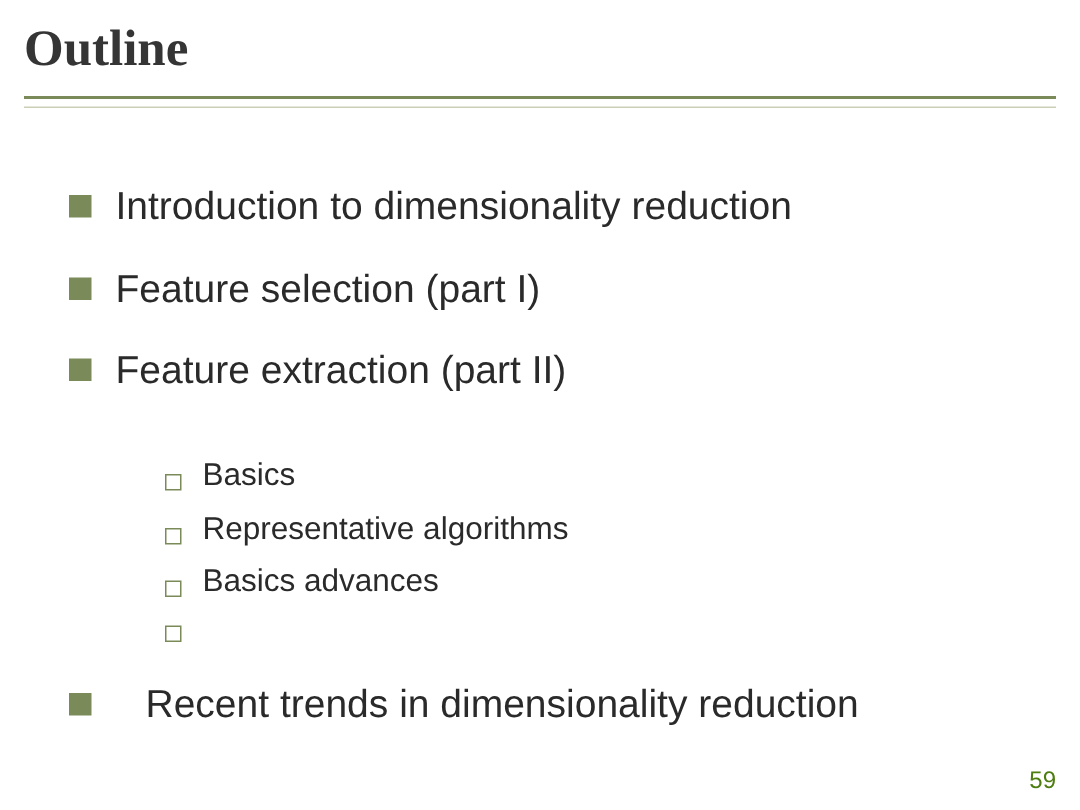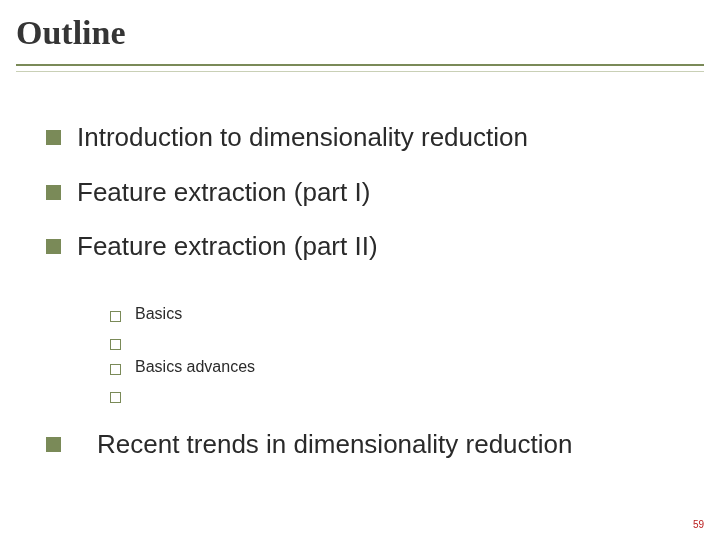--- a/index.html
+++ b/index.html
@@ -33,22 +33,23 @@
     width: 15px; height: 15px;
     background: #7a8a58;
     margin-top: 11px;
     margin-right: 16px;
     flex: 0 0 auto;
   }
   .sublist {
     padding: 14px 0 18px 64px;
   }
   .subitem {
-    font-size: 16px;
+    font-size: 21px;
     margin: 5px 0;
+    align-items: center;
   }
   .subitem .bullet {
     width: 11px; height: 11px;
     border: 1px solid #7a8a58;
     background: transparent;
     margin-top: 9px;
     margin-right: 14px;
     flex: 0 0 auto;
   }
   .item4 { margin-top: 0; gap: 20px; }
@@ -56,55 +57,56 @@
     width: 15px; height: 15px;
     background: #7a8a58;
     margin-top: 11px;
     margin-right: 16px;
     flex: 0 0 auto;
   }
   .pagenum {
     position: absolute;
     right: 16px;
     bottom: 10px;
-    font-size: 10px;
-    color: #b91c1c;
+    font-size: 16px;
+    color: #4d7c0f;
   }
 </style>
 </head>
 <body>
 
 <div class="slide">
 
   <div class="title">Outline</div>
   <div class="rule1"></div>
   <div class="rule2"></div>
 
   <div class="body">
 
     <div class="item">
       <div class="bullet"></div>
       <div>Introduction to dimensionality reduction</div>
     </div>
     <div class="item">
       <div class="bullet"></div>
-      <div>Feature extraction (part I)</div>
+      <div>Feature selection (part I)</div>
     </div>
     <div class="item">
       <div class="bullet"></div>
       <div>Feature extraction (part II)</div>
     </div>
 
     <div class="sublist">
       <div class="subitem">
         <div class="bullet"></div>
         <div>Basics</div>
       </div>
       <div class="subitem">
         <div class="bullet"></div>
+        <div>Representative algorithms</div>
       </div>
       <div class="subitem">
         <div class="bullet"></div>
         <div>Basics advances</div>
       </div>
       <div class="subitem">
         <div class="bullet"></div>
       </div>
     </div>
 

